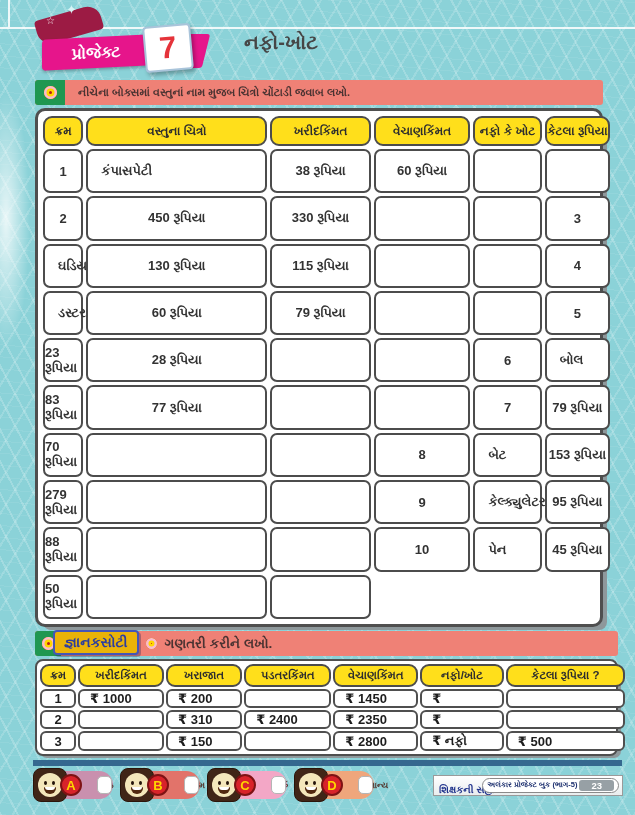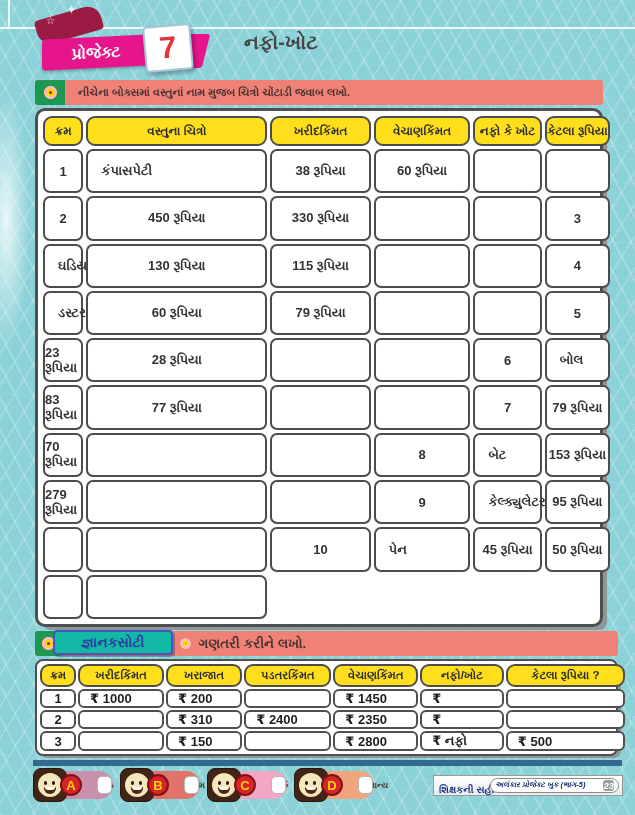--- a/index.html
+++ b/index.html
@@ -61,22 +61,22 @@
     font-size:12px; font-weight:bold; color:#2e2e2e; text-align:center; line-height:1.05;}
   .td{ border:2px solid #4c4c4c; border-radius:7px; background:#fff;
     font-size:13px; font-weight:bold; color:#333; display:flex; align-items:center;}
   .td.c-num,.td.c-val{ justify-content:center;}
   .td.c-item{ padding-left:13px;}
 
   
   .section2{ position:absolute; left:35px; top:631px; width:583px; height:25px;
     background:#ef8176; border-radius:3px; display:flex; align-items:center;}
   .section2 .greenblk{ width:26px;}
-  .badge2{ margin-left:-8px; background:#14b8a6; border:2px solid #4456b7; border-radius:4px;
-    padding:2px 26px; font-size:14px; font-weight:bold; color:#2b3da0;
+  .badge2{ margin-left:-8px; background:#eab308; border:2px solid #4456b7; border-radius:4px;
+    padding:2px 9px; font-size:14px; font-weight:bold; color:#2b3da0;
     box-shadow:2px 2px 0 rgba(40,40,90,.35); position:relative; top:-1px;}
   .f2{ margin-left:7px; width:11px; height:11px;}
   .sec2-text{ margin-left:8px; font-size:13.5px; font-weight:bold; color:#4b3332;}
 
   
   .table2{ position:absolute; left:35px; top:659px; width:583px; height:97px;
     background:#fff; border:2px solid #4f4f4f; border-radius:8px;
     box-shadow:4px 3px 0 -1px #8e989b;
     display:grid; grid-template-columns:6.3% 15% 13.3% 15.2% 14.8% 14.6% 20.8%;
     grid-template-rows:23px repeat(3,1fr); gap:2px; padding:3px;}
@@ -112,23 +112,23 @@
     font-size:8.5px; font-weight:bold; color:#53372f; white-space:nowrap;}
   .bcheck{ position:absolute; right:1px; top:5px; bottom:5px; width:15px;
     background:#fff; border:1px solid #b5b5b5; border-radius:5px;}
   .sigbox{ margin-left:auto; width:190px; height:21px; background:#fff;
     border:1px solid #9a9a9a; border-radius:0; padding:3px 5px; position:relative;
     background:linear-gradient(180deg,#ffffff,#e9edee);}
   .siglabel{ font-size:10px; font-weight:bold; color:#20338c;}
   .sigline{ display:inline-block; width:86px; border-bottom:1px solid #555; height:9px; margin-left:2px;}
   .bookrow{ position:absolute; right:3px; bottom:2px; display:flex; align-items:center;}
   .bookpill{ border:1px solid #8a8a8a; border-radius:9px; padding:1px 4px; background:#fff;
-    font-size:7.5px; font-weight:bold; color:#1c2f6e; display:flex; gap:18px;font-style:italic;}
+    font-size:7.5px; font-weight:bold; color:#1c2f6e; display:flex; gap:2px;}
   .pageno{ background:#97a0a5; color:#fff; font-size:9.5px; font-weight:bold;
-    padding:0 0; border-radius:3px;}
+    padding:0 12px; border-radius:3px;}
 </style>
 </head>
 <body>
 
 <div class="page">
 
   <div class="edge-v"></div>
   <div class="edge-h"></div>
   <div class="left-glow"></div>
 
@@ -201,20 +201,21 @@
       <div class="td c-val"></div>
       <div class="td c-num">8</div>
       <div class="td c-item">બેટ</div>
       <div class="td c-val">153 રૂપિયા</div>
       <div class="td c-val">279 રૂપિયા</div>
       <div class="td c-val"></div>
       <div class="td c-val"></div>
       <div class="td c-num">9</div>
       <div class="td c-item">કેલ્ક્યુલેટર</div>
       <div class="td c-val">95 રૂપિયા</div>
+      <div class="td c-val">88 રૂપિયા</div>
       <div class="td c-val"></div>
       <div class="td c-val"></div>
       <div class="td c-num">10</div>
       <div class="td c-item">પેન</div>
       <div class="td c-val">45 રૂપિયા</div>
       <div class="td c-val">50 રૂપિયા</div>
       <div class="td c-val"></div>
       <div class="td c-val"></div>
     </div>
 

